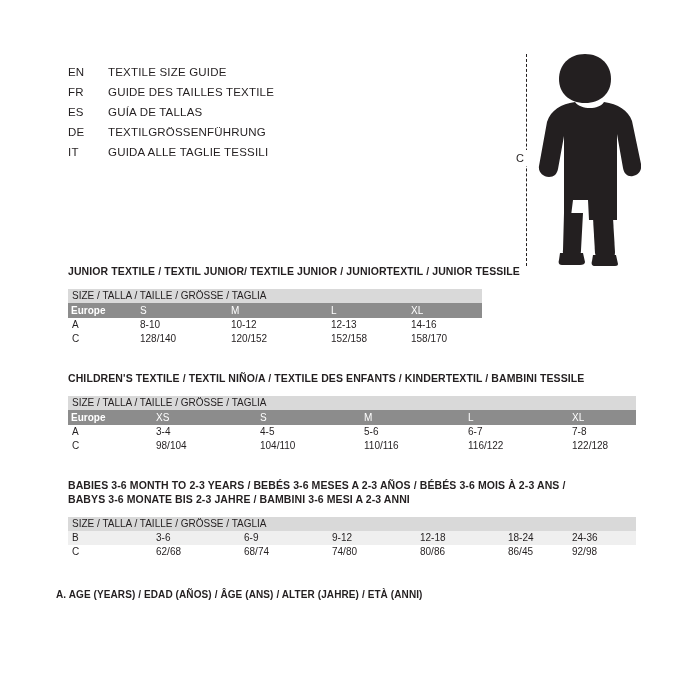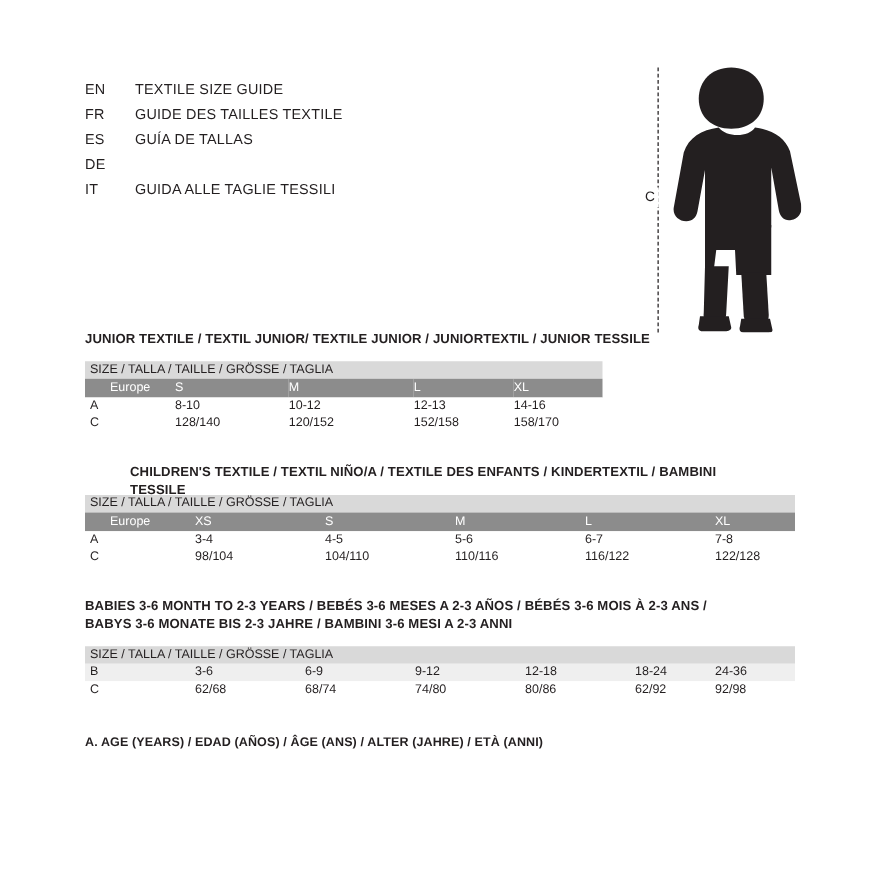--- a/index.html
+++ b/index.html
@@ -104,21 +104,22 @@
   }
   .hdr-row td {
     background: #8c8c8c;
     color: #ffffff;
     font-size: 10px;
     height: 15px;
     line-height: 15px;
     font-weight: normal;
   }
   .hdr-row td.first {
-    padding-left: 20px;
+    padding-left: 3px;
+    font-weight: bold;
   }
   .sub-row td {
     background: #d9d9d9;
     height: 14px;
     line-height: 14px;
     font-size: 10px;
   }
   .sub-row td.first {
     padding-left: 4px;
     margin-left: 20px;
@@ -132,21 +133,21 @@
   .data-row.alt td {
     background: #efefef;
   }
   .data-row td.first {
     padding-left: 4px;
   }
 
   
   .legend {
     position: absolute;
-    left: 68px;
+    left: 56px;
     top: 586px;
     width: 520px;
   }
   .legend-line {
     font-size: 10px;
     font-weight: bold;
     line-height: 18px;
     color: #231f20;
     letter-spacing: 0.1px;
   }
@@ -164,20 +165,21 @@
     <div class="lang-row">
       <span class="lang-code">FR</span>
       <span class="lang-text">GUIDE DES TAILLES TEXTILE</span>
     </div>
     <div class="lang-row">
       <span class="lang-code">ES</span>
       <span class="lang-text">GUÍA DE TALLAS</span>
     </div>
     <div class="lang-row">
       <span class="lang-code">DE</span>
+      <span class="lang-text">TEXTILGRÖSSENFÜHRUNG</span>
     </div>
     <div class="lang-row">
       <span class="lang-code">IT</span>
       <span class="lang-text">GUIDA ALLE TAGLIE TESSILI</span>
     </div>
   </div>
 
   <div class="figure-area">
     <div class="dash-line"></div>
     <div class="c-label">C</div>
@@ -265,21 +267,21 @@
       <tr class="data-row">
         <td class="first">C</td>
         <td>128/140</td>
         <td>120/152</td>
         <td>152/158</td>
         <td>158/170</td>
       </tr>
     </tbody>
   </table>
 
-  <div class="section-title" style="top:371px;margin-left:36px;">CHILDREN'S TEXTILE / TEXTIL NIÑO/A / TEXTILE DES ENFANTS / KINDERTEXTIL / BAMBINI TESSILE</div>
+  <div class="section-title" style="top:371px;">CHILDREN'S TEXTILE / TEXTIL NIÑO/A / TEXTILE DES ENFANTS / KINDERTEXTIL / BAMBINI TESSILE</div>
 
   <table class="sizetable" style="top:396px; width:568px;">
     <colgroup>
       <col style="width:88px">
         <col style="width:104px">
         <col style="width:104px">
         <col style="width:104px">
         <col style="width:104px">
         <col style="width:64px">
     </colgroup>
@@ -339,21 +341,21 @@
         <td>12-18</td>
         <td>18-24</td>
         <td>24-36</td>
       </tr>
       <tr class="data-row">
         <td class="first">C</td>
         <td>62/68</td>
         <td>68/74</td>
         <td>74/80</td>
         <td>80/86</td>
-        <td>62/92</td>
+        <td>86/45</td>
         <td>92/98</td>
       </tr>
     </tbody>
   </table>
 
   <div class="legend">
     <div class="legend-line">A. AGE (YEARS) / EDAD (AÑOS) / ÂGE (ANS) / ALTER (JAHRE) / ETÀ (ANNI)</div>
   </div>
 
 </div>

